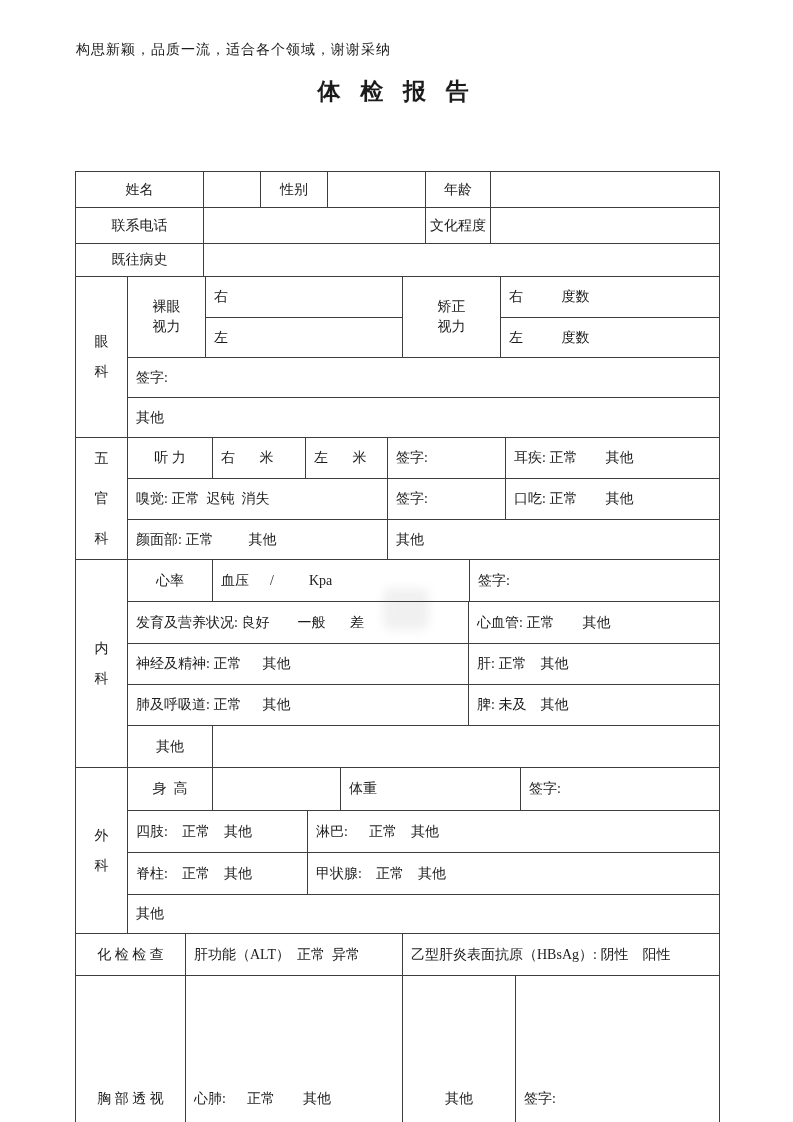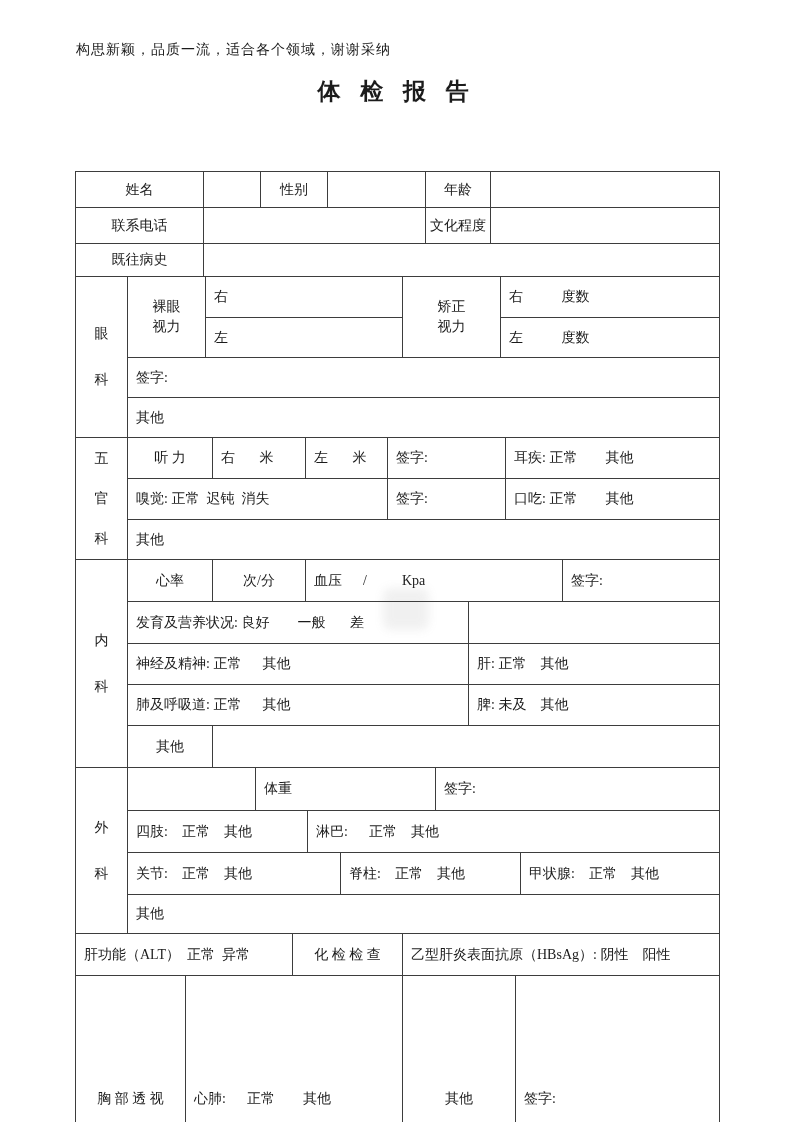--- a/index.html
+++ b/index.html
@@ -16,21 +16,21 @@
      white-space:pre;padding-left:8px;overflow:hidden;}
   .c.end{border-right:none;}
   .cc{justify-content:center;padding-left:0;text-align:center;line-height:20px;}
   .col{display:flex;flex-direction:column;box-sizing:border-box;}
   .sub{display:flex;box-sizing:border-box;border-bottom:1px solid #3d3d3d;flex:0 0 auto;}
   .sub.slast{border-bottom:none;flex:1 1 auto;}
   .sec{display:flex;box-sizing:border-box;border-bottom:1px solid #3d3d3d;flex:0 0 auto;}
   .sec-label{width:52px;flex:0 0 52px;box-sizing:border-box;border-right:1px solid #3d3d3d;
              display:flex;align-items:center;justify-content:center;}
   .v{width:1.15em;word-break:break-all;text-align:center;}
-  .v46{line-height:46px;} .v40{line-height:40px;}
+  .v46{line-height:30px;} .v40{line-height:40px;}
   .sec-body{flex:1 1 auto;display:flex;flex-direction:column;min-width:0;}
   .wm{position:absolute;left:383px;top:588px;width:46px;height:42px;background:#8a8a8a;
       opacity:.12;filter:blur(5px);border-radius:8px;}
 </style>
 </head>
 <body>
 
 <div class="page">
 
   <div class="slogan">构思新颖，品质一流，适合各个领域，谢谢采纳</div>
@@ -99,38 +99,39 @@
           <div class="c" style="width:82px">左       米</div>
           <div class="c" style="width:118px">签字:</div>
           <div class="c end" style="flex:1">耳疾: 正常        其他</div>
         </div>
         <div class="sub" style="height:41px">
           <div class="c" style="width:260px">嗅觉: 正常  迟钝  消失</div>
           <div class="c" style="width:118px">签字:</div>
           <div class="c end" style="flex:1">口吃: 正常        其他</div>
         </div>
         <div class="sub slast">
+          <div class="c" style="width:260px">颜面部: 正常          其他</div>
           <div class="c end" style="flex:1">其他</div>
         </div>
       </div>
     </div>
 
     <div class="sec" style="height:208px">
       <div class="sec-label">
         <span class="v v46">内科</span>
       </div>
       <div class="sec-body">
         <div class="sub" style="height:42px">
           <div class="c cc" style="width:85px">心率</div>
-          <div class="c cc" style="width:93px">次/分</div>
           <div class="c" style="width:257px">血压      /          Kpa</div>
           <div class="c end" style="flex:1">签字:</div>
         </div>
         <div class="sub" style="height:42px">
           <div class="c" style="width:341px">发育及营养状况: 良好        一般       差</div>
+          <div class="c end" style="flex:1">心血管: 正常        其他</div>
         </div>
         <div class="sub" style="height:41px">
           <div class="c" style="width:341px">神经及精神: 正常      其他</div>
           <div class="c end" style="flex:1">肝: 正常    其他</div>
         </div>
         <div class="sub" style="height:41px">
           <div class="c" style="width:341px">肺及呼吸道: 正常      其他</div>
           <div class="c end" style="flex:1">脾: 未及    其他</div>
         </div>
         <div class="sub slast">
@@ -139,42 +140,42 @@
         </div>
       </div>
     </div>
 
     <div class="sec" style="height:166px">
       <div class="sec-label">
         <span class="v v46">外科</span>
       </div>
       <div class="sec-body">
         <div class="sub" style="height:43px">
+          <div class="c cc" style="width:85px">身  高</div>
           <div class="c" style="width:128px"></div>
           <div class="c" style="width:180px">体重</div>
           <div class="c end" style="flex:1">签字:</div>
         </div>
         <div class="sub" style="height:42px">
           <div class="c" style="width:180px">四肢:    正常    其他</div>
           <div class="c end" style="flex:1">淋巴:      正常    其他</div>
         </div>
         <div class="sub" style="height:42px">
-          <div class="c" style="width:213px">关节:    正常    其他</div>
           <div class="c" style="width:180px">脊柱:    正常    其他</div>
           <div class="c end" style="flex:1">甲状腺:    正常    其他</div>
         </div>
         <div class="sub slast">
           <div class="c end" style="flex:1">其他</div>
         </div>
       </div>
     </div>
 
     <div class="r" style="height:42px">
+      <div class="c cc" style="width:110px">化 检 检 查</div>
       <div class="c" style="width:217px">肝功能（ALT）  正常  异常</div>
-      <div class="c cc" style="width:110px">化 检 检 查</div>
       <div class="c end" style="flex:1">乙型肝炎表面抗原（HBsAg）: 阴性    阳性</div>
     </div>
 
     <div class="r last">
       <div class="c cc" style="width:110px">胸 部 透 视</div>
       <div class="c" style="width:217px">心肺:      正常        其他</div>
       <div class="c cc" style="width:113px">其他</div>
       <div class="c end" style="flex:1">签字:</div>
     </div>
 

